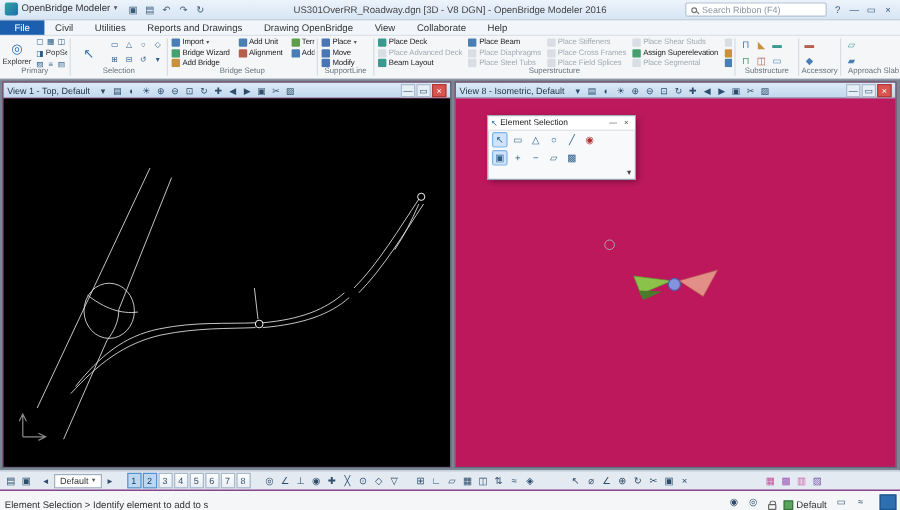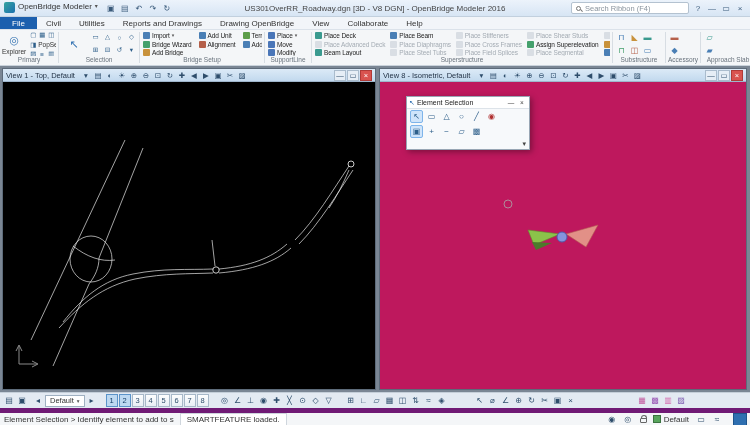--- a/index.html
+++ b/index.html
@@ -79,21 +79,21 @@
 .bt-group{display:flex;gap:1px;align-items:center}
 .bic{width:12px;height:13px;display:inline-flex;align-items:center;justify-content:center;font-size:8px;color:#2e4d6b}
 .style-chooser{display:flex;align-items:center;gap:1px;margin-left:2px}
 .style-box{display:flex;align-items:center;gap:3px;background:#fff;border:1px solid #9fb0c1;height:12px;padding:0 4px;font-size:7.5px;color:#333}
 .style-box .caret{font-size:5.5px}
 .nums{margin-left:6px}
 .numbtn{width:12px;height:13px;display:inline-flex;align-items:center;justify-content:center;font-size:7.5px;color:#2e4d6b;background:linear-gradient(#fdfefe,#e8eef5);border:1px solid #a7b8c8}
 .numbtn.active{background:#bcd8f1;border-color:#5a93c9;color:#123d66}
 .g8{margin-left:8px}.g24{margin-left:24px}
 
-#statusbar{position:absolute;left:0;top:408px;width:750px;height:17px;background:#f4f6f8;border-top:5px solid #701a75;display:flex;align-items:center;padding:0 0 0 4px;gap:6px}
+#statusbar{position:absolute;left:0;top:408px;width:750px;height:17px;background:#f4f6f8;border-top:1px solid #701a75;display:flex;align-items:flex-end;padding:0 0 0 4px;gap:6px}
 .sb-msg{font-size:8px;color:#333;white-space:nowrap}
 .sb-notice{font-size:8px;color:#333;background:#fff;border:1px solid #cfd6dd;padding:0 6px;height:13px;display:inline-flex;align-items:center;white-space:nowrap}
 .sb-icons{display:flex;gap:4px;align-items:center}
 .padlock{width:7px;height:5px;border:1px solid #666;border-radius:1px;position:relative;margin-top:3px}
 .padlock::before{content:"";position:absolute;width:4px;height:3px;border:1px solid #666;border-bottom:none;border-radius:3px 3px 0 0;top:-4px;left:0.5px}
 .lvl{display:flex;align-items:center;gap:3px;font-size:8px;color:#333}
 .lvl-chip{width:8px;height:8px;background:#58a55c;border:1px solid #3c7340;display:inline-block}
 .blue-tile{width:14px;height:13px;background:#2e6fb0;border:1px solid #1d548c;margin-left:4px;margin-right:3px}
 </style>
 </head>
@@ -545,21 +545,20 @@
       <span class="bic" style="color: rgb(194, 85, 156);">▦</span>
       <span class="bic" style="color: rgb(155, 89, 182);">▩</span>
       <span class="bic" style="color: rgb(212, 106, 174);">▥</span>
       <span class="bic" style="color: rgb(125, 91, 176);">▨</span>
     </span>
   <span style="width:58px"></span>
 </div>
 
 <div id="statusbar">
   <span class="sb-msg">Element Selection &gt; Identify element to add to s</span>
-  <span class="sb-notice">SMARTFEATURE loaded.</span>
   <span class="spacer"></span>
   <span class="sb-icons">
       <span class="bic">◉</span>
       <span class="bic">◎</span>
     </span>
   <span class="padlock"></span>
   <span class="lvl">
     <span class="lvl-chip"></span>
     <span>Default</span>
   </span>

